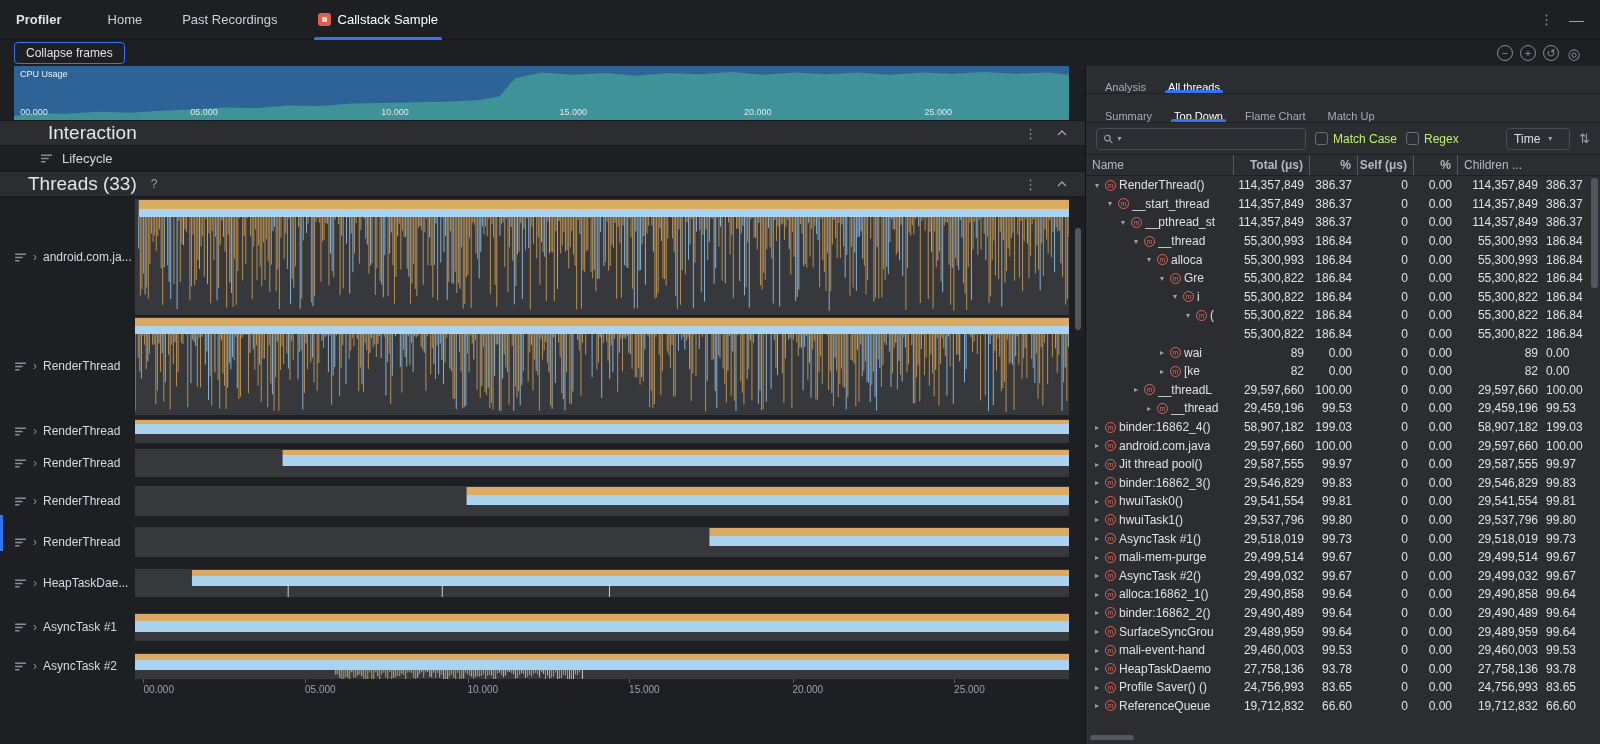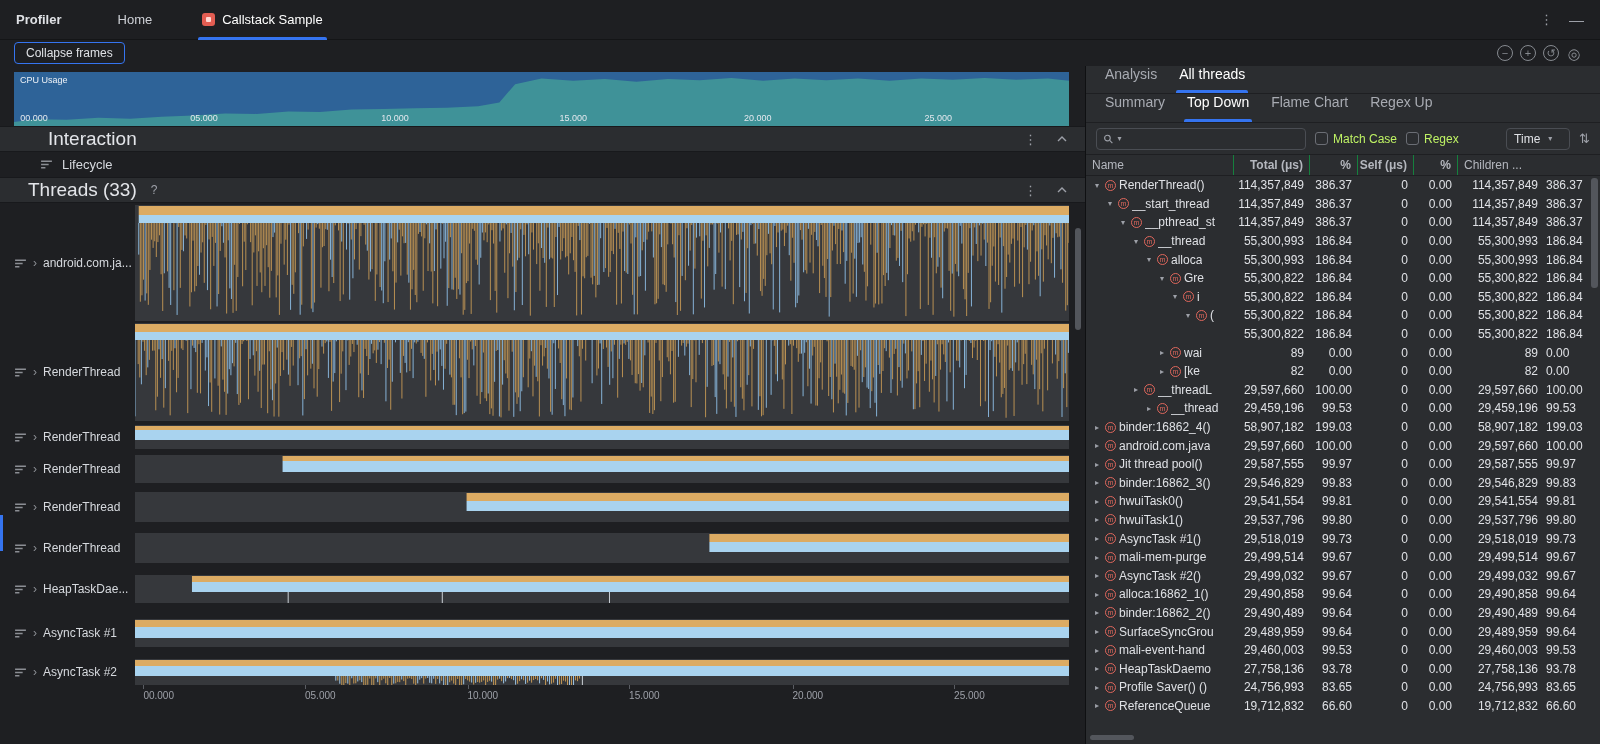--- a/index.html
+++ b/index.html
@@ -3,21 +3,21 @@
 <meta charset="utf-8">
 <style>
   * { box-sizing: border-box; }
   html,body { margin:0; padding:0; }
   body {
     width:1600px; height:744px; overflow:hidden;
     background:#1e1f22; color:#dfe1e5;
     font-family:"Liberation Sans", sans-serif; font-size:13px;
   }
   
-  .topbar { height:40px; display:flex; align-items:center; padding:12px 16px; gap:22px;
+  .topbar { height:40px; display:flex; align-items:center; padding:12px 16px; gap:12px;
             border-bottom:1px solid #141517; }
   .app-title { font-weight:bold; margin-right:20px; }
   .tab { height:40px; display:flex; align-items:center; padding:0 14px; color:#ced0d6;
          position:relative; cursor:pointer; }
   .tab.active { color:#ffffff; }
   .tab.active::after { content:""; position:absolute; left:10px; right:10px; bottom:0;
          height:3px; background:#3574f0; border-radius:2px 2px 0 0; }
   .rec-icon { width:13px; height:13px; border-radius:3px; background:#e35d52; margin-right:7px;
          display:inline-flex; align-items:center; justify-content:center; }
   .rec-icon::after { content:""; width:5px; height:5px; background:#ffd9d4; border-radius:1px; }
@@ -28,21 +28,21 @@
         color:#dfe1e5; font-size:12px; padding:3px 11px; font-family:inherit; cursor:pointer; }
   .zoom-group { margin-left:auto; display:flex; gap:7px; align-items:center; margin-right:4px; }
   .cicon { width:16px; height:16px; border-radius:50%; border:1.4px solid #868a90; color:#868a90;
         display:flex; align-items:center; justify-content:center; font-size:11px; line-height:1; cursor:pointer; }
   .cicon.plain { border:none; font-size:15px; }
   
   .main { display:flex; height:678px; }
   .left { width:1086px; position:relative; border-right:1px solid #0f1012; }
   .right { flex:1; background:#2b2d30; display:flex; flex-direction:column; position:relative; }
   
-  .cpu-strip { position:relative; height:54px; margin:6px 16px 0 14px; background:#2e6398; overflow:hidden; }
+  .cpu-strip { position:relative; height:54px; margin:0 16px 0 14px; background:#2e6398; overflow:hidden; }
   .cpu-strip svg { position:absolute; inset:0; width:100%; height:100%; }
   .cpu-label { position:absolute; top:3px; left:6px; font-size:9px; color:#eef2f7; z-index:2; }
   .cpu-tick { position:absolute; bottom:3px; font-size:9px; color:#e3e8ee; z-index:2; }
   
   .section-header { height:26px; background:#2b2d30; border-top:1px solid #18191c;
         border-bottom:1px solid #18191c; display:flex; align-items:center; gap:8px; padding-right:18px; }
   .sh-title { font-size:19px; color:#e3e5e9; }
   .sh-right { margin-left:auto; display:flex; gap:20px; align-items:center; color:#9da0a8; }
   .kebab { font-size:13px; color:#9da0a8; cursor:pointer; }
   .chev-up { width:10px; height:8px; cursor:pointer; }
@@ -59,22 +59,22 @@
   .trace { flex:1; position:relative; background:#36383c; margin-right:16px; }
   
   .axis { position:relative; height:20px; margin-left:135px; margin-right:16px; color:#9da0a8; font-size:10px; }
   .axis span { position:absolute; top:5px; }
   .axis .tickline { position:absolute; top:0; width:1px; height:4px; background:#5a5d63; }
   .vthumb { position:absolute; right:4px; top:162px; width:6px; height:102px; background:#53565c; border-radius:3px; }
   .sel-bar { position:absolute; left:0; top:449px; width:3px; height:36px; background:#3574f0; }
   
   .rtabs { display:flex; align-items:center; height:28px; padding:0 8px; border-bottom:1px solid #1e1f22; }
   .rtabs.second { height:29px; }
-  .rtab { padding:0 11px; height:100%; display:flex; align-items:flex-start; color:#a8abb2;
-        position:relative; cursor:pointer; font-size:14px; }
+  .rtab { padding:0 11px; height:100%; display:flex; align-items:flex-end; color:#a8abb2;
+        position:relative; cursor:pointer; font-size:11px; }
   .rtab.active { color:#ffffff; }
   .rtab.active::after { content:""; position:absolute; left:8px; right:8px; bottom:0; height:3px;
         background:#3574f0; border-radius:2px 2px 0 0; }
   .searchrow { display:flex; align-items:center; height:32px; padding:0 10px; gap:9px;
         border-bottom:1px solid #1e1f22; }
   .searchbox { width:210px; height:22px; border:1px solid #4a4d53; border-radius:4px;
         display:flex; align-items:center; padding:0 6px; gap:4px; background:#2b2d30; }
   .searchbox input { background:transparent; border:none; outline:none; color:#dfe1e5;
         width:100%; font-size:12px; font-family:inherit; }
   .search-caret { color:#9da0a8; font-size:8px; }
@@ -104,20 +104,23 @@
   .rvthumb { position:absolute; right:2px; top:2px; width:7px; height:110px; background:#53565c; border-radius:3px; }
   .hthumb { position:absolute; left:4px; bottom:4px; width:44px; height:5px; background:#53565c; border-radius:3px; }
 </style>
 </head>
 <body>
 
 <div class="topbar">
   <span class="app-title">Profiler</span>
   <div class="tab">
     <span>Home</span>
+  </div>
+  <div class="tab">
+    <span>Past Recordings</span>
   </div>
   <div class="tab active">
     <span class="rec-icon"></span>
     <span>Callstack Sample</span>
   </div>
   <div class="topbar-right">
     <span class="kebab">⋮</span>
     <span>—</span>
   </div>
 </div>
@@ -1537,21 +1540,21 @@
       <div class="rtab">
         <span>Summary</span>
       </div>
       <div class="rtab active">
         <span>Top Down</span>
       </div>
       <div class="rtab">
         <span>Flame Chart</span>
       </div>
       <div class="rtab">
-        <span>Regex Up</span>
+        <span>Match Up</span>
       </div>
     </div>
 
     <div class="searchrow">
       <div class="searchbox">
         <svg width="12" height="12" viewBox="0 0 12 12">
           <circle cx="5" cy="5" r="3.2" fill="none" stroke="#9da0a8" stroke-width="1.3"></circle>
           <line x1="7.6" y1="7.6" x2="10.6" y2="10.6" stroke="#9da0a8" stroke-width="1.3"></line>
         </svg>
         <span class="search-caret">▾</span>

